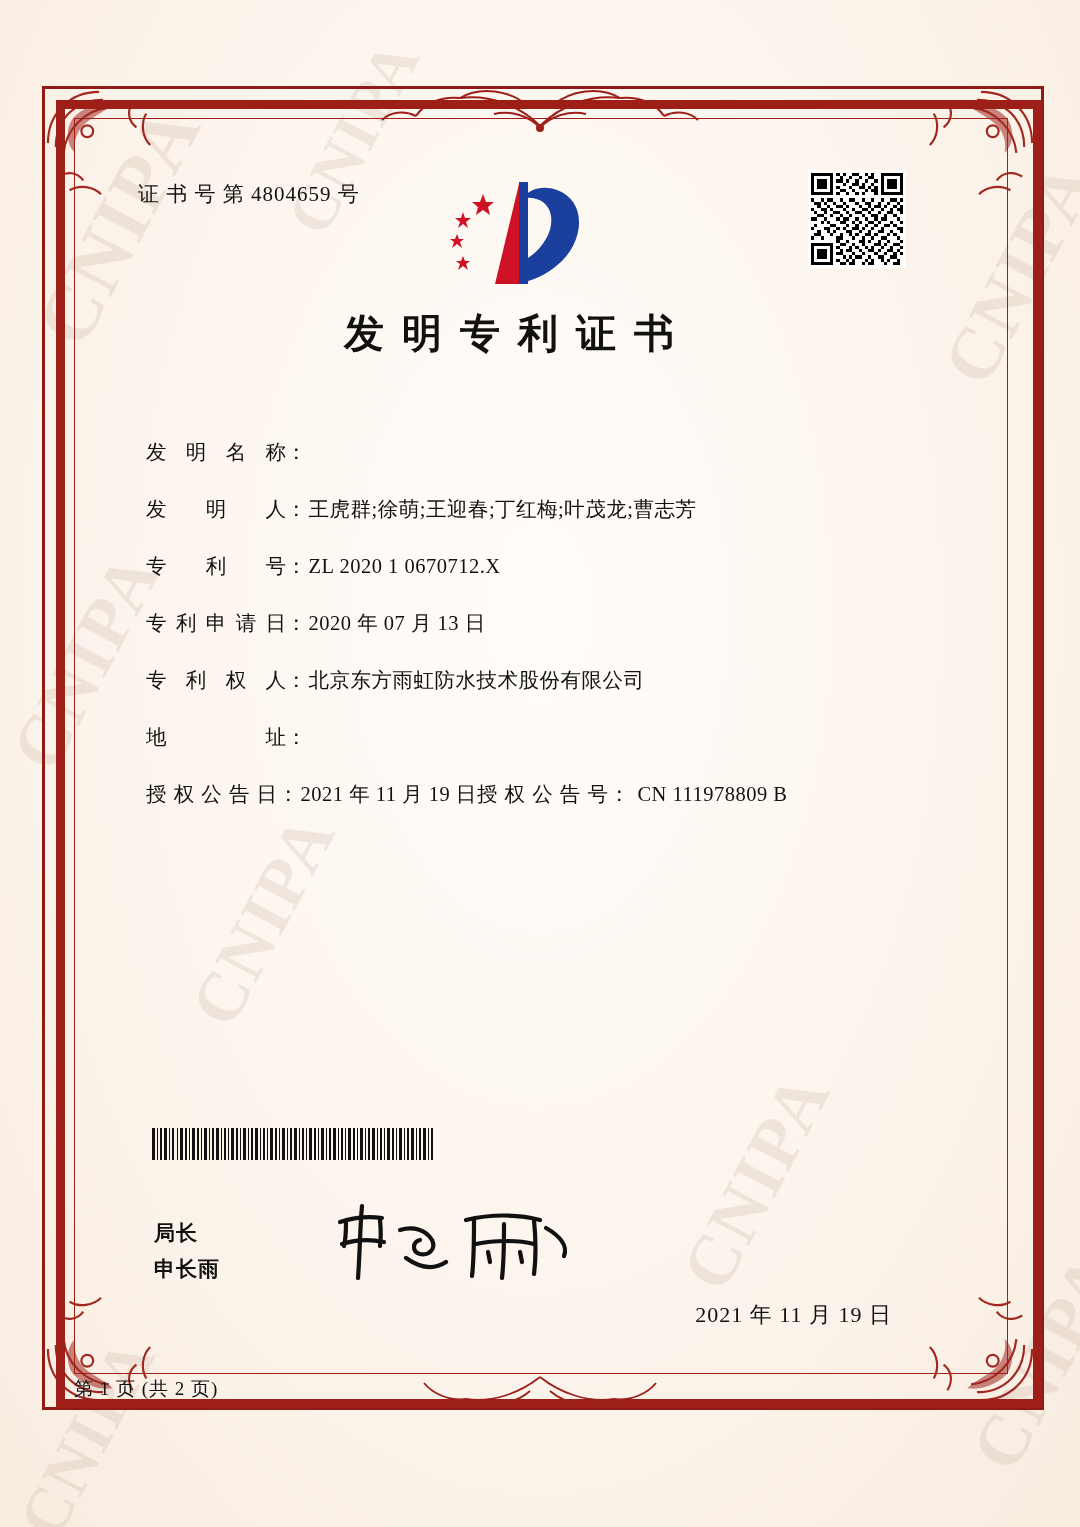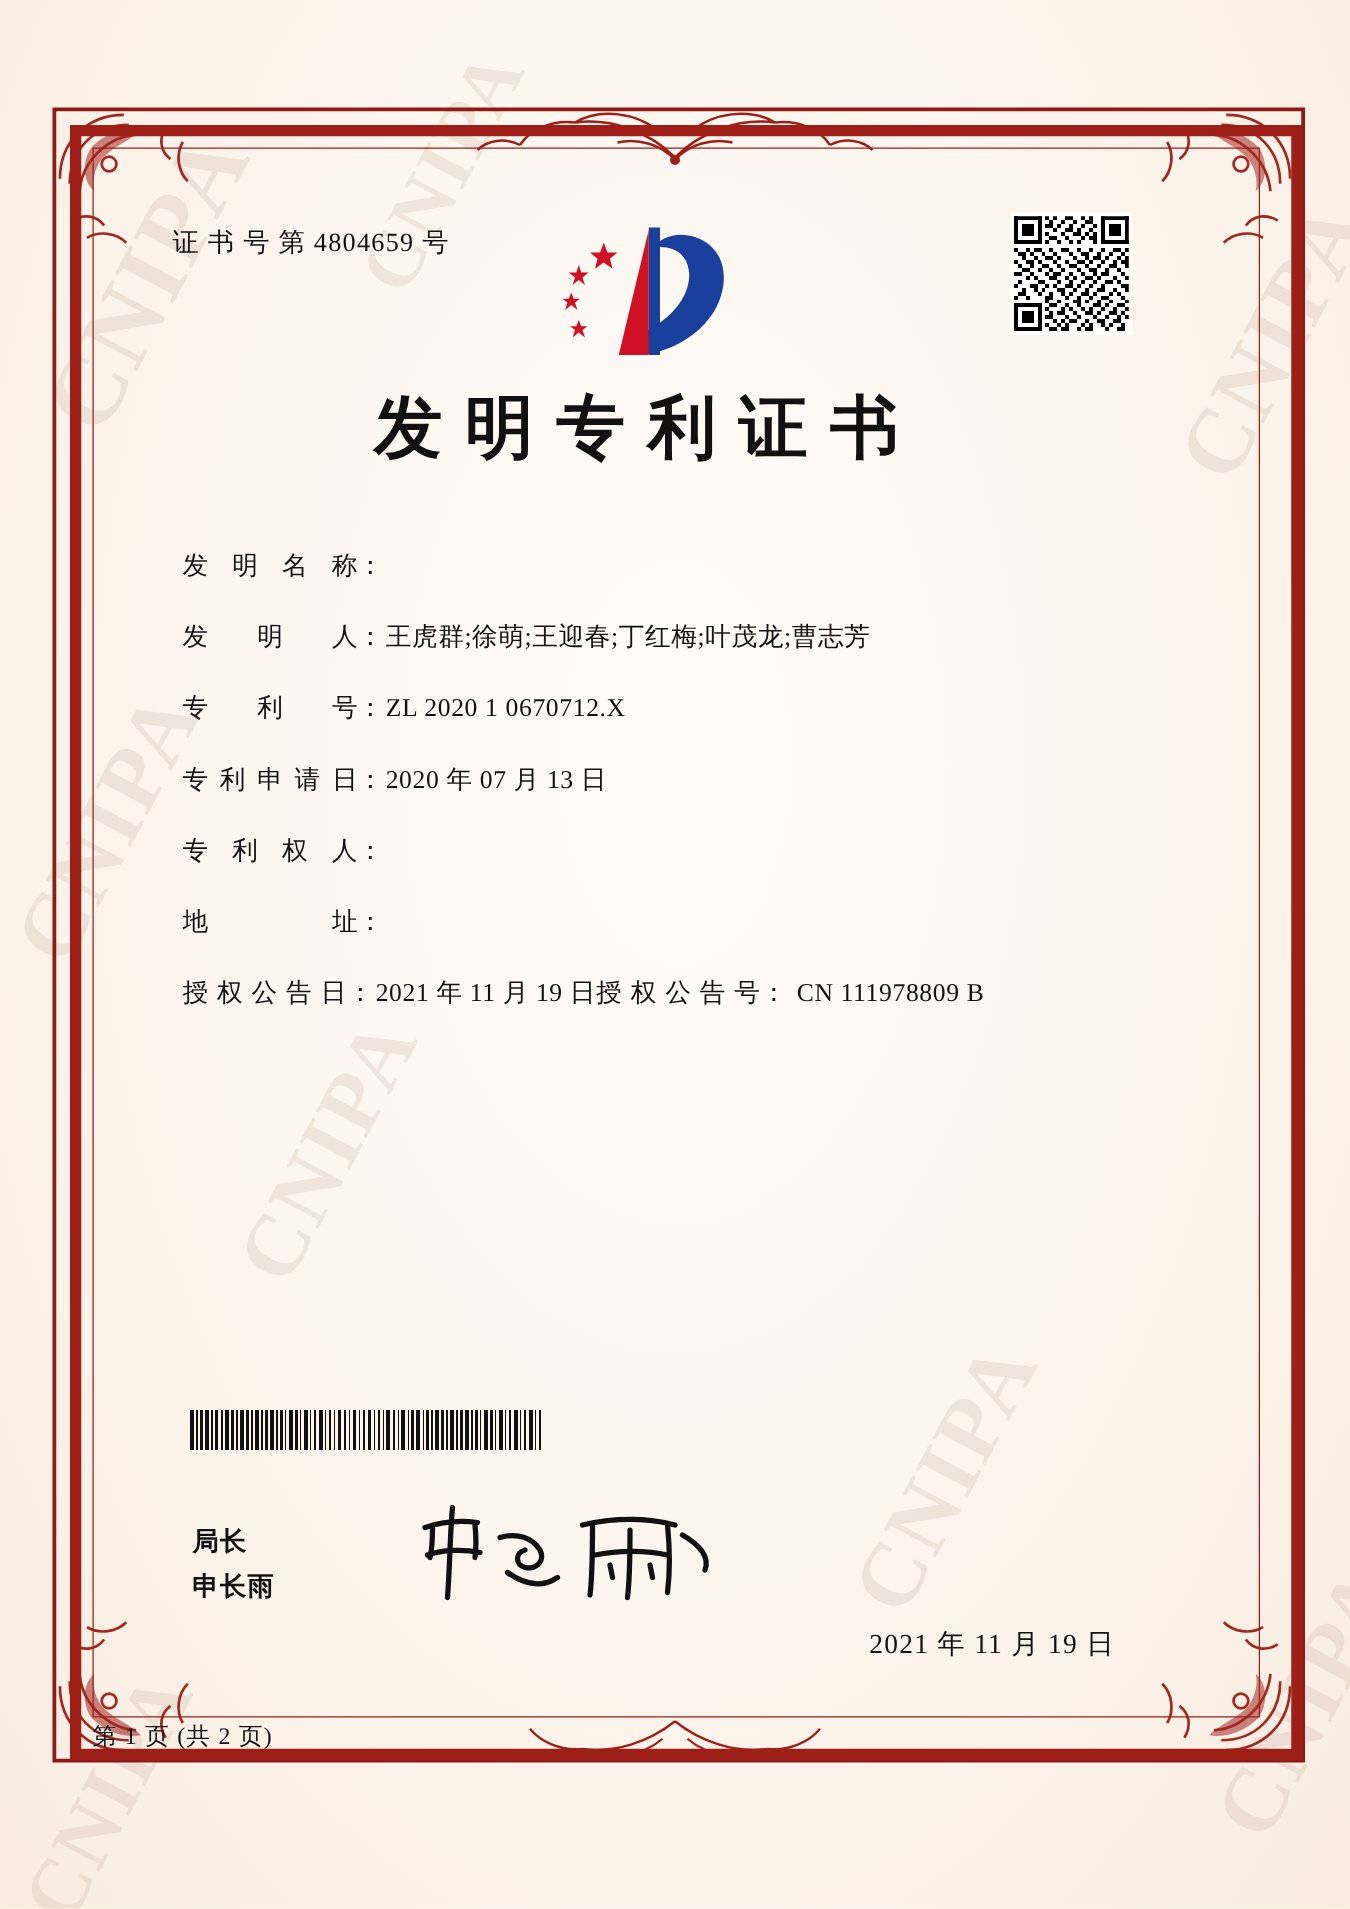--- a/index.html
+++ b/index.html
@@ -127,21 +127,21 @@
     transform: translateX(-50%);
     width: 170px;
     height: 118px;
   }
   .title {
     position: absolute;
     left: 0;
     right: 0;
     top: 188px;
     text-align: center;
-    font-size: 55px;
+    font-size: 40px;
     font-weight: bold;
     letter-spacing: 18px;
     color: #111;
     font-family: "Liberation Serif", "DejaVu Serif", serif;
   }
   
   .fields {
     position: absolute;
     left: 72px;
     right: 56px;
@@ -653,20 +653,21 @@
       </div>
 
       <div class="row">
         <div class="lbl">
           <span>专</span>
           <span>利</span>
           <span>权</span>
           <span>人</span>
         </div>
         <div class="colon">：</div>
+        <div class="val">北京东方雨虹防水技术股份有限公司</div>
       </div>
 
       <div class="row">
         <div class="lbl">
           <span>地</span>
           <span>址</span>
         </div>
         <div class="colon">：</div>
       </div>
 

